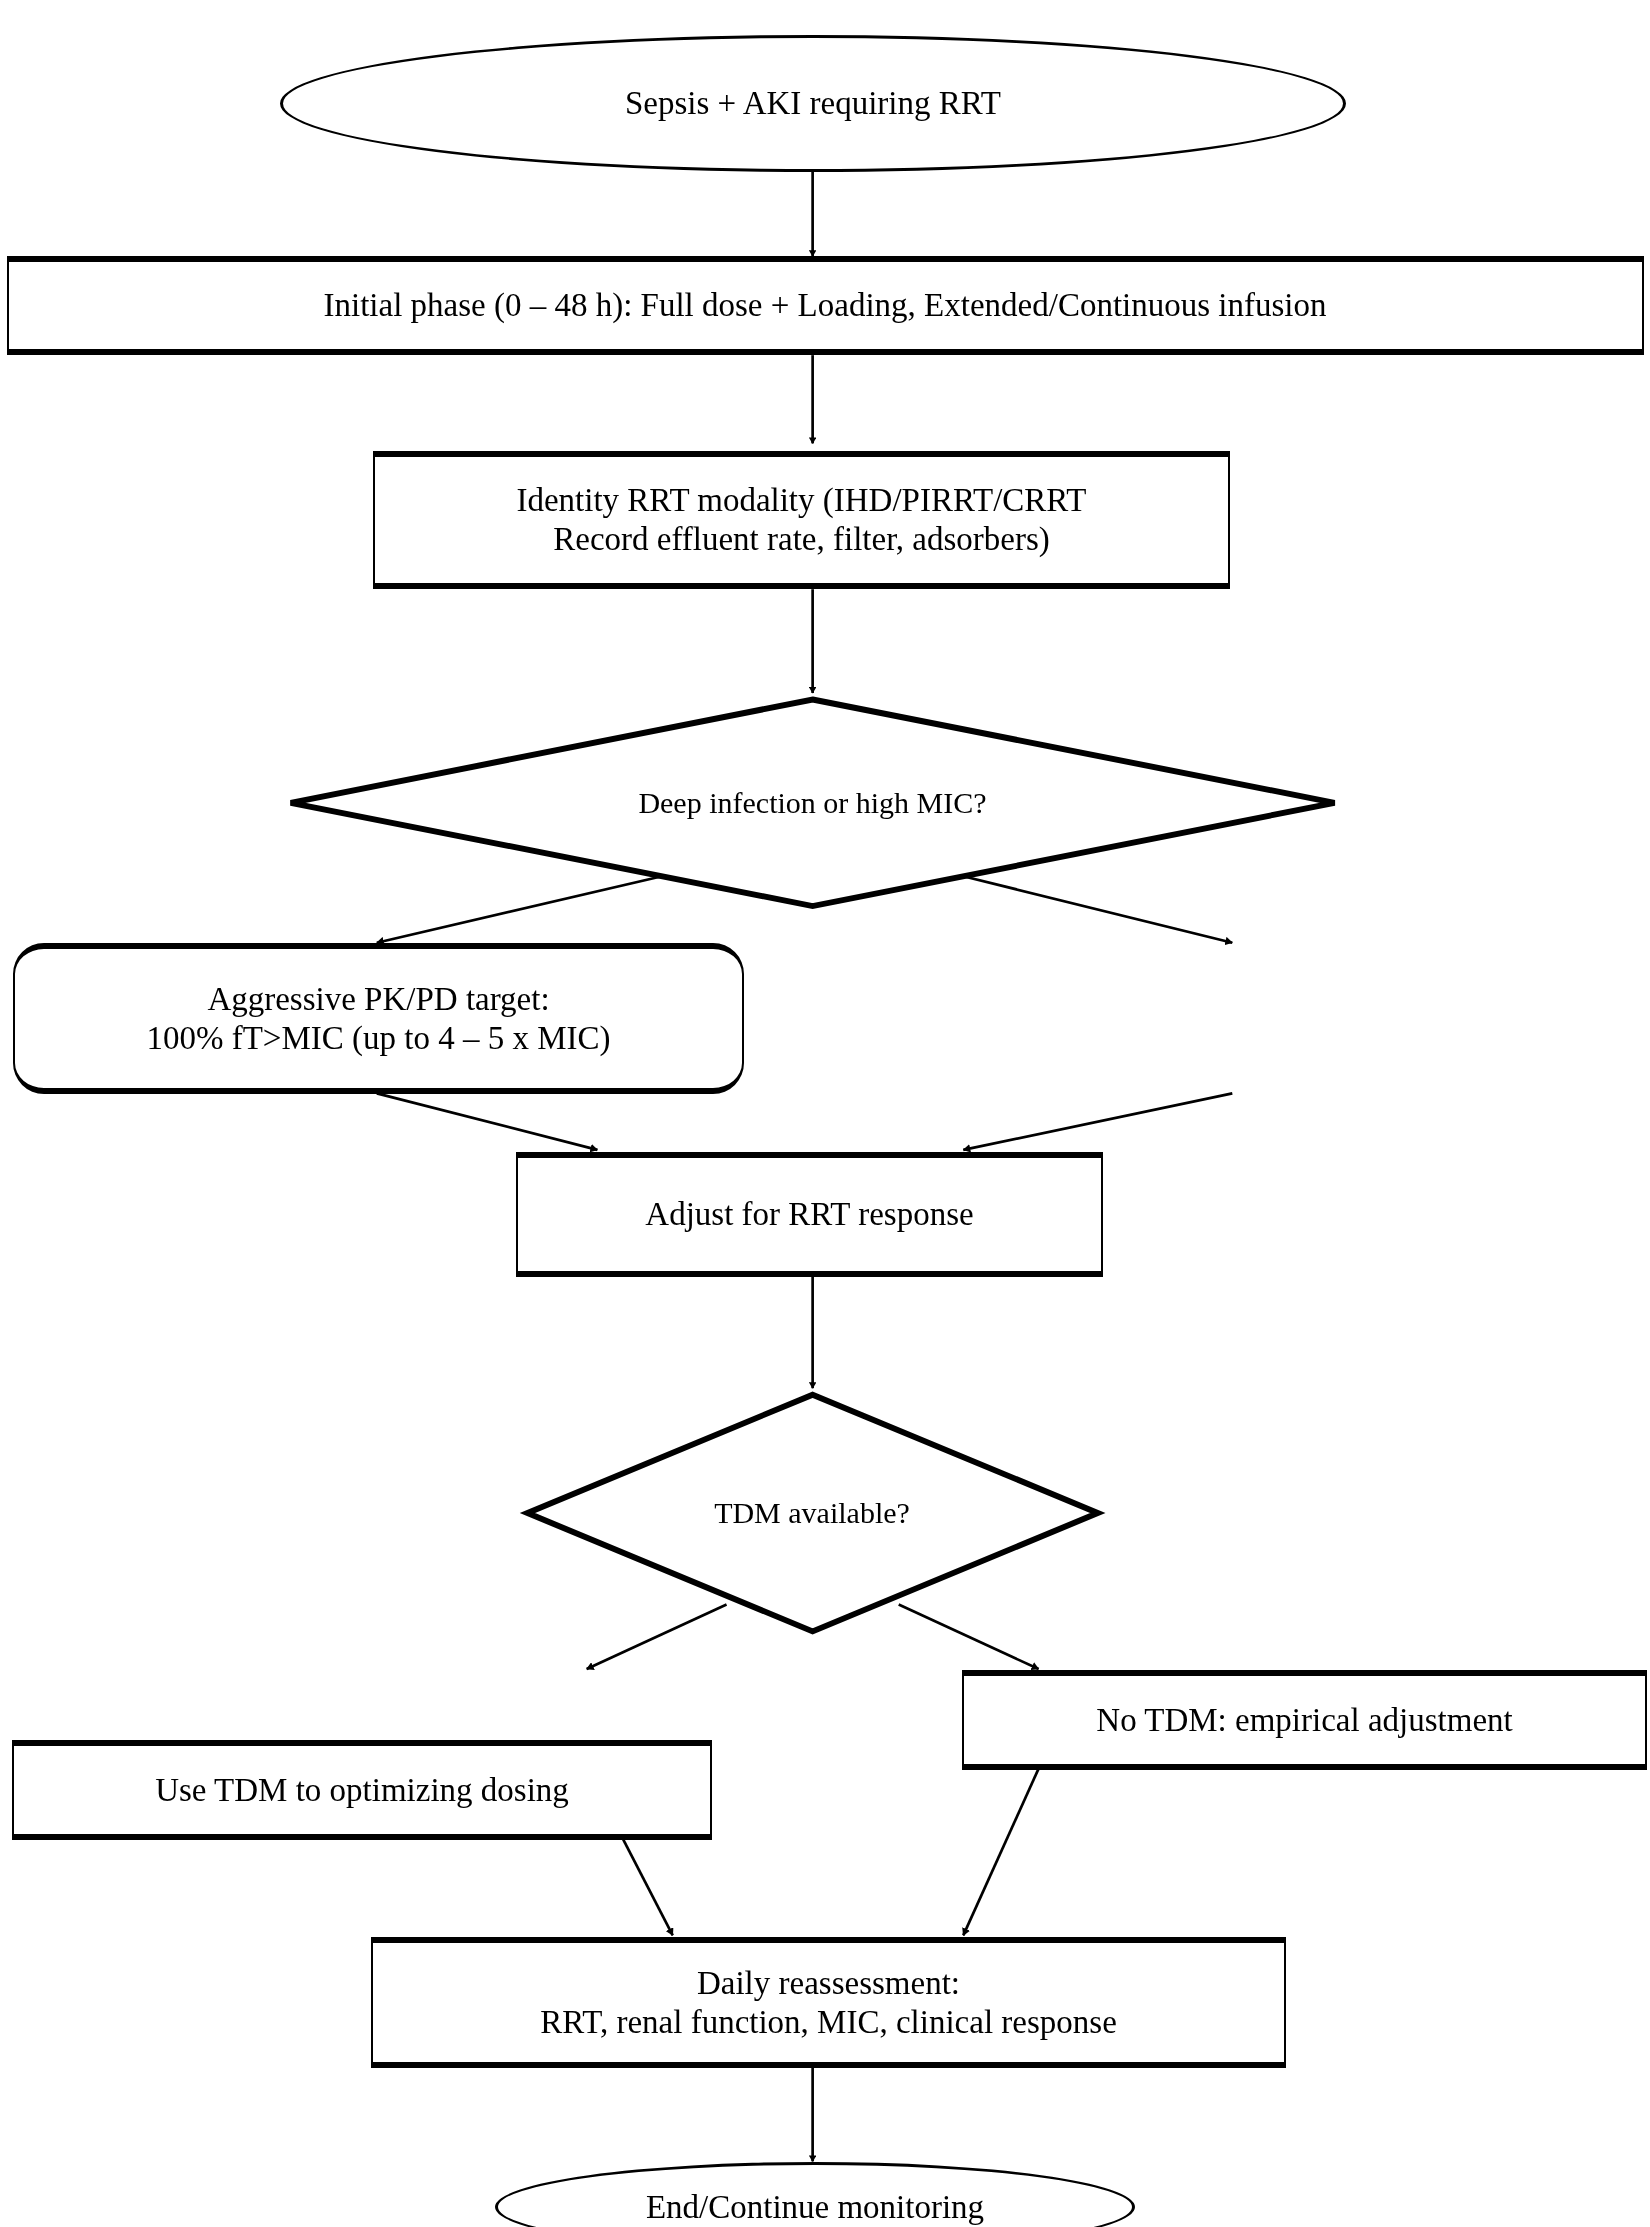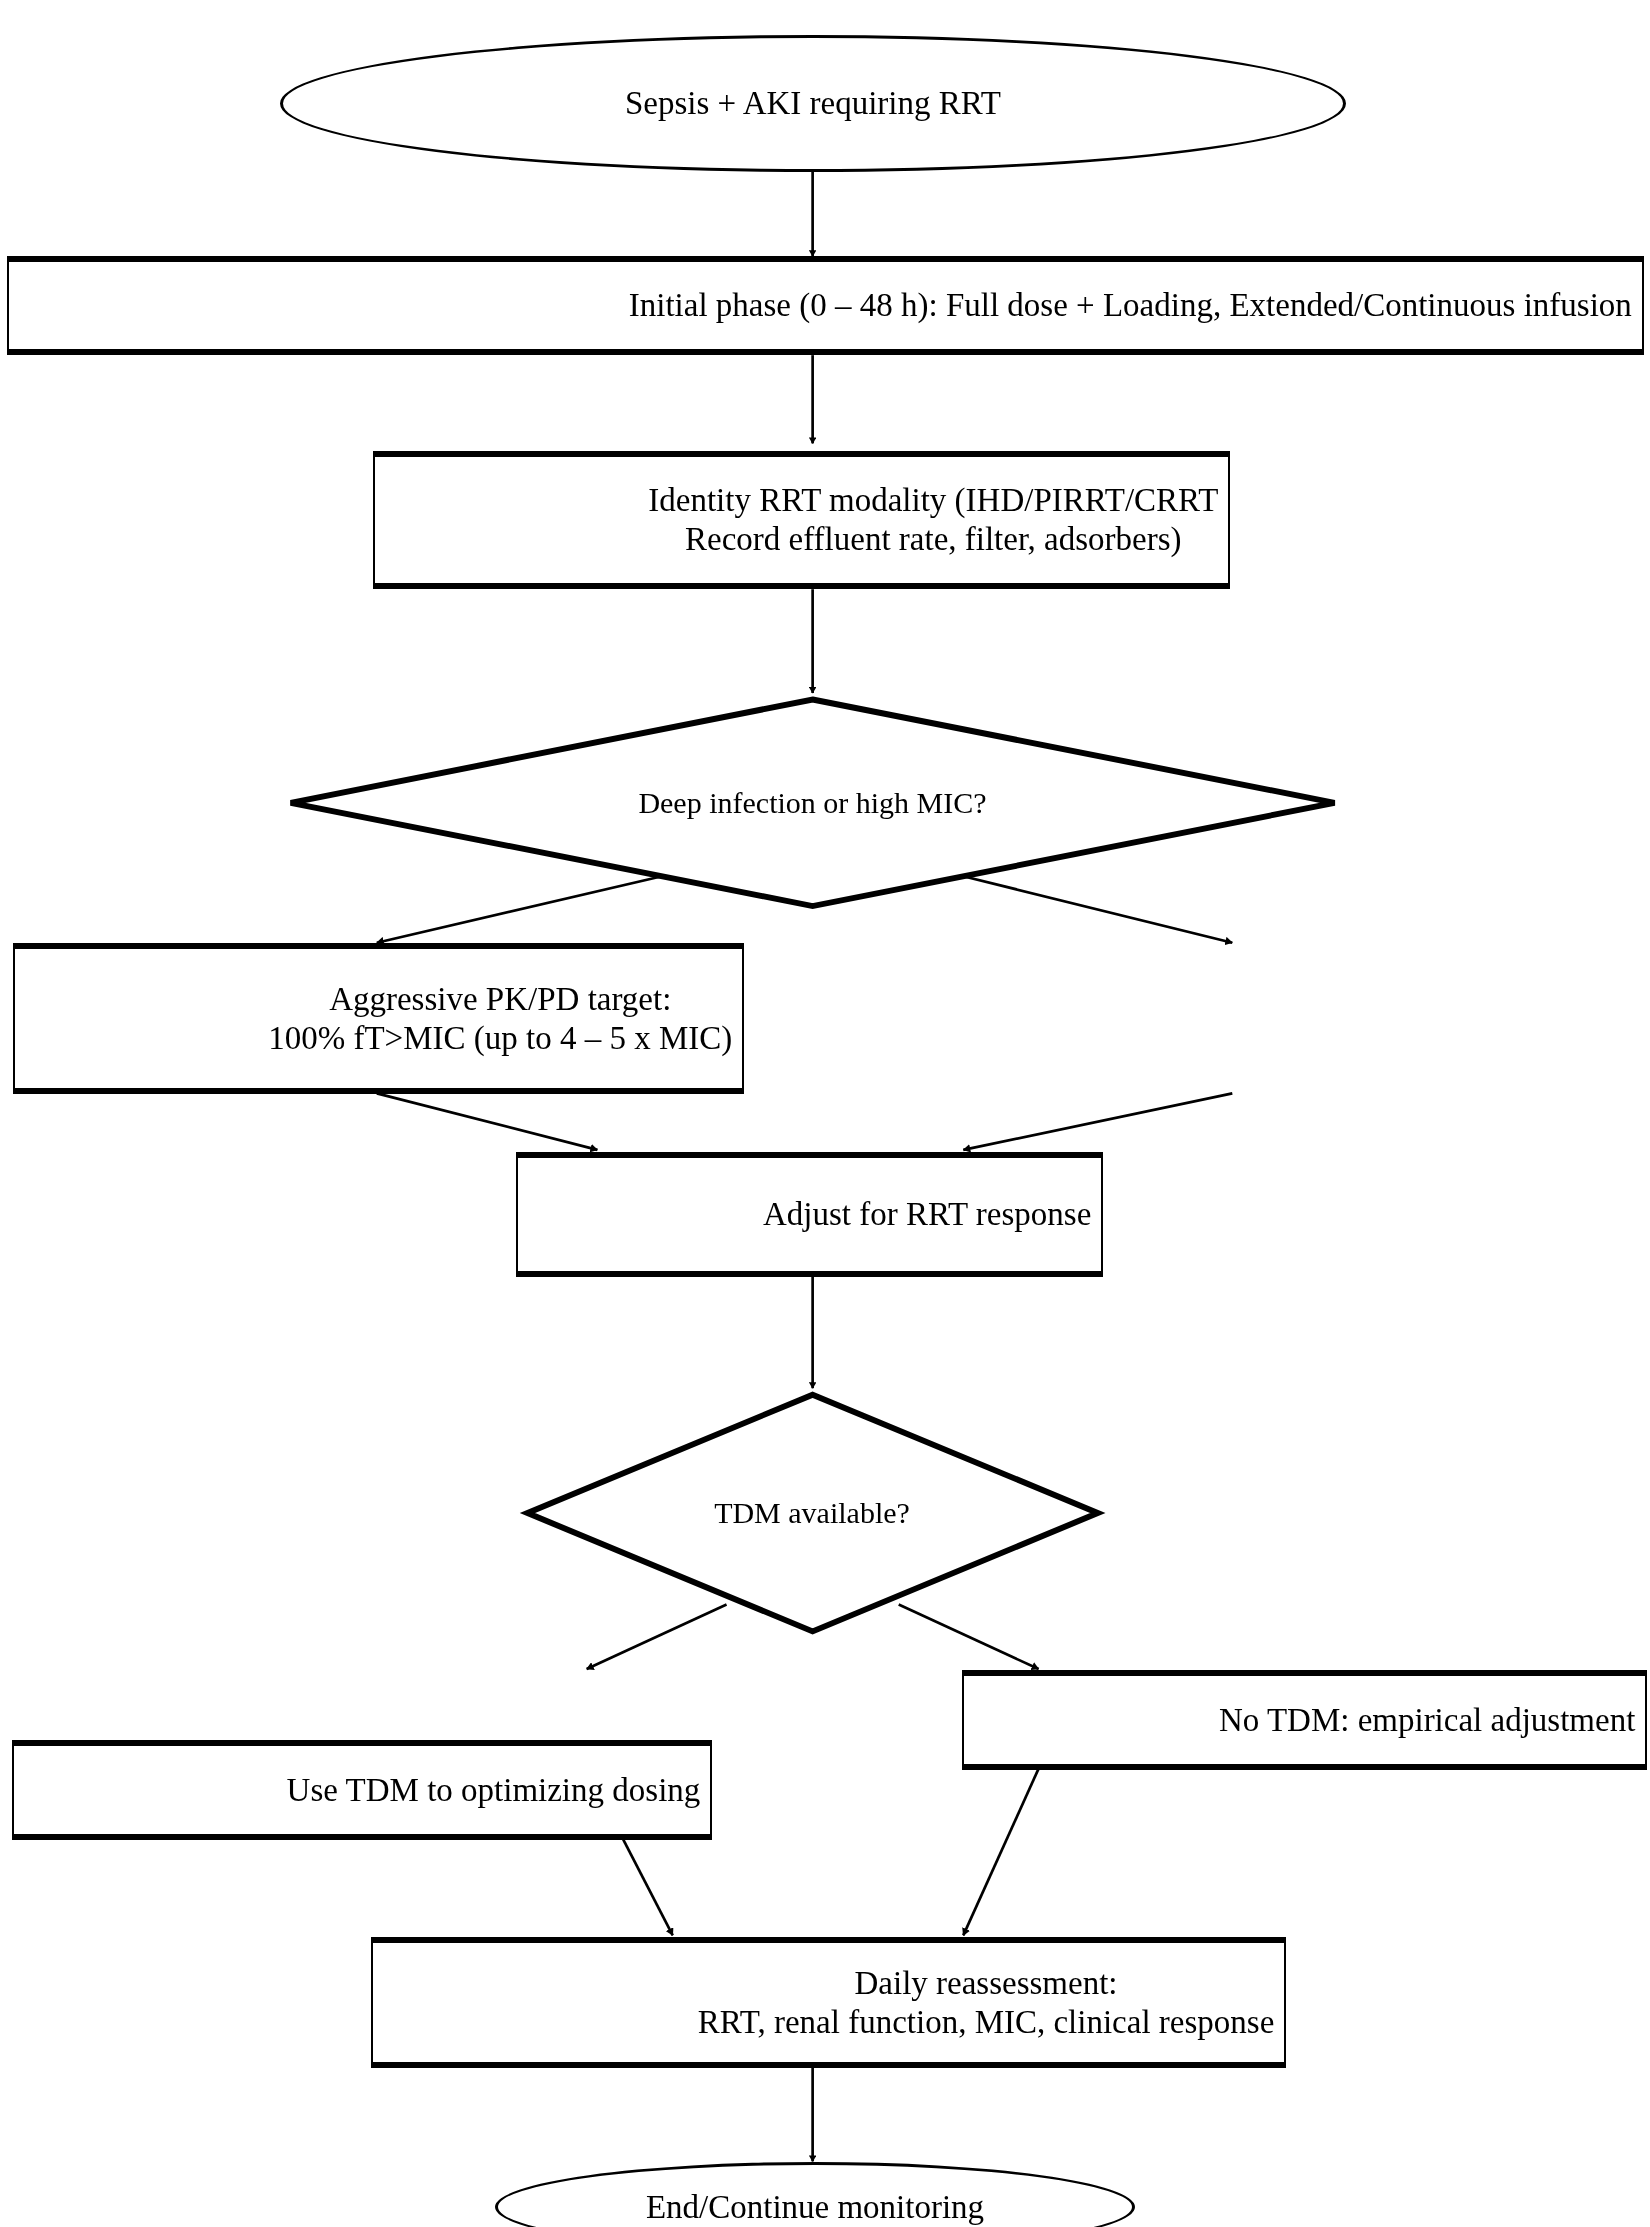--- a/index.html
+++ b/index.html
@@ -46,21 +46,20 @@
     border-radius: 50%;
   }
   .term .label {
     font-size: 33px;
   }
   
   .proc {
     border: 2.7px solid #000000;
     border-top-width: 6px;
     border-bottom-width: 6px;
-    justify-content: flex-end;
   }
   .proc .label {
     font-size: 33px;
   }
   
   .dec {
     border: none;
     background: transparent;
   }
   .dec .label {
@@ -123,21 +122,21 @@
 
   <div class="node proc" style="left:373px; top:423px; width:857px; height:138px;">
     <span class="label">Identity RRT modality (IHD/PIRRT/CRRT
 Record effluent rate, filter, adsorbers)</span>
   </div>
 
   <div class="node dec" style="left:398px; top:729px; width:829px; height:91px;">
     <span class="label">Deep infection or high MIC?</span>
   </div>
 
-  <div class="node proc" style="left:13px; top:915px; width:731px; height:151px;">
+  <div class="node proc" style="left:13px; top:915px; width:731px; height:151px;border-radius:31px;">
     <span class="label">Aggressive PK/PD target:
 100% fT&gt;MIC (up to 4 – 5 x MIC)</span>
   </div>
 
 
   <div class="node proc" style="left:516px; top:1124px; width:587px; height:125px;">
     <span class="label">Adjust for RRT response</span>
   </div>
 
   <div class="node dec" style="left:570px; top:1442px; width:484px; height:86px;">

